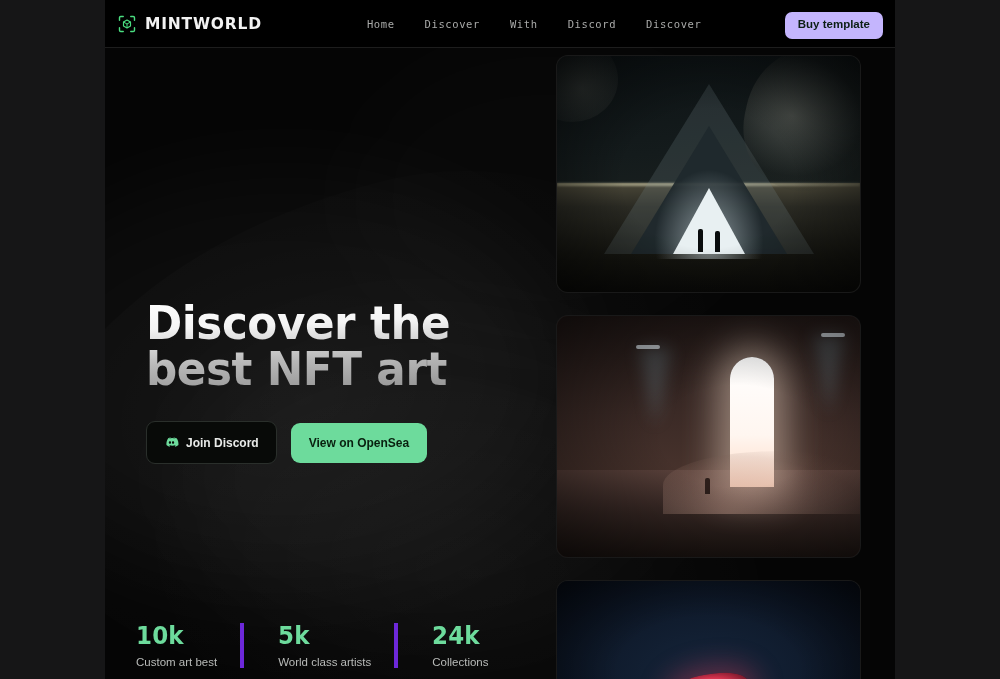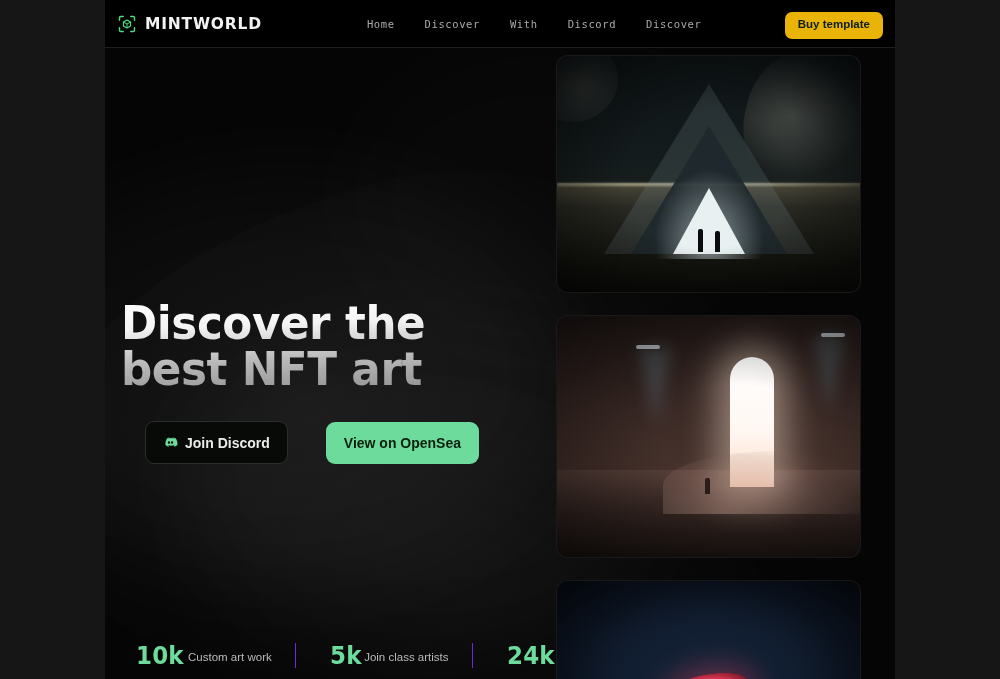--- a/index.html
+++ b/index.html
@@ -40,21 +40,21 @@
   }
   .navlink {
     color:#a9aaa9; font-size:10.5px;
     font-family:"DejaVu Sans Mono", monospace;
     letter-spacing:0.6px; text-decoration:none; cursor:pointer;
     white-space:nowrap;
     text-align:center;
   }
   #buy-template {
     position:absolute; right:12px; top:12px;
-    background:#eab308; color:#0c1f14;
+    background:#c4b5fd; color:#0c1f14;
     border:none; border-radius:7px;
     padding:7px 13px 8px;
     font-size:11.5px; font-weight:600;
     font-family:"Liberation Sans", sans-serif;
     cursor:pointer; line-height:1;
   }
 
   
   #hero-bg { position:absolute; left:0; top:48px; width:790px; height:631px; overflow:hidden; z-index:0; }
   .blob {
@@ -74,63 +74,62 @@
   .swirl2 {
     position:absolute; left:10px; top:330px;
     width:640px; height:420px;
     border-radius:45% 55% 60% 40% / 55% 40% 60% 45%;
     background:radial-gradient(ellipse at 55% 45%, rgba(255,255,255,0.032) 0%, rgba(0,0,0,0) 68%);
     transform:rotate(10deg);
   }
 
   
   #hero-left {
-    position:absolute; left:16px; top:300px; width:420px; z-index:10;
+    position:absolute; left:41px; top:300px; width:420px; z-index:10;
   }
   .headline {
     font-family:"DejaVu Sans", sans-serif;
     font-size:47px; line-height:0.97; font-weight:700;
     letter-spacing:-0.5px;
     background:linear-gradient(178deg,#ffffff 0%,#f4f4f4 28%,#b9b9b9 62%,#8e8e8e 100%);
     -webkit-background-clip:text; background-clip:text;
     -webkit-text-fill-color:transparent; color:transparent;
     transform:scaleX(0.93); transform-origin:left center;
     white-space:pre-line;
   }
   .subtext {
     margin-top:22px;
     color:#b4b6b4; font-size:13.2px; line-height:1.55;
     max-width:372px;
   }
   .cta-row { margin-top:30px; display:flex; gap:14px; align-items:center; }
   .btn {
-    border-radius:9px; font-size:14px; font-weight:600;
+    border-radius:9px; font-size:12px; font-weight:600;
     cursor:pointer; line-height:1; display:flex; align-items:center; gap:7px;
     font-family:"Liberation Sans", sans-serif;
-    margin-left:24px;
   }
   #join-discord {
     background:#080a08; color:#e9ebe9;
     border:1px solid #2a2f2b;
     padding:13px 17px;
   }
   #view-opensea {
     background:#6ddb9c; color:#09200f;
     border:none; padding:14px 18px;
   }
   .discord-ico { width:15px; height:15px; display:block; }
 
   
   #stats {
     position:absolute; left:31px; bottom:11px;
     display:flex; align-items:stretch; z-index:10;
   }
-  .stat { padding:0 23px; display:flex; flex-direction:row; justify-content:flex-end; }
+  .stat { padding:0 23px; display:flex; flex-direction:column; justify-content:flex-end; }
   .stat:first-child { padding-left:0; }
-  .stat + .stat { border-left:1px solid #6d28d9;padding-left:34px; }
+  .stat + .stat { border-left:4px solid #6d28d9;padding-left:34px; }
   .stat-value {
     color:#6ddb9c; font-size:25px; font-weight:700;
     font-family:"DejaVu Sans", sans-serif;
     letter-spacing:0.2px; line-height:1;
     transform:scaleX(0.92); transform-origin:left bottom;
   }
   .stat-label { color:#b9bbb9; font-size:11.5px; margin-top:8px; white-space:nowrap; }
 
   
   #gallery {
@@ -305,25 +304,25 @@
 
       <button class="btn" id="view-opensea">
         <span>View on OpenSea</span>
       </button>
     </div>
   </div>
 
   <div id="stats">
     <div class="stat">
       <div class="stat-value">10k</div>
-      <div class="stat-label">Custom art work</div>
+      <div class="stat-label">Custom art best</div>
     </div>
     <div class="stat">
       <div class="stat-value">5k</div>
-      <div class="stat-label">Join class artists</div>
+      <div class="stat-label">World class artists</div>
     </div>
     <div class="stat">
       <div class="stat-value">24k</div>
       <div class="stat-label">Collections</div>
     </div>
   </div>
 
   <div id="gallery">
 
     <div class="card c1">

